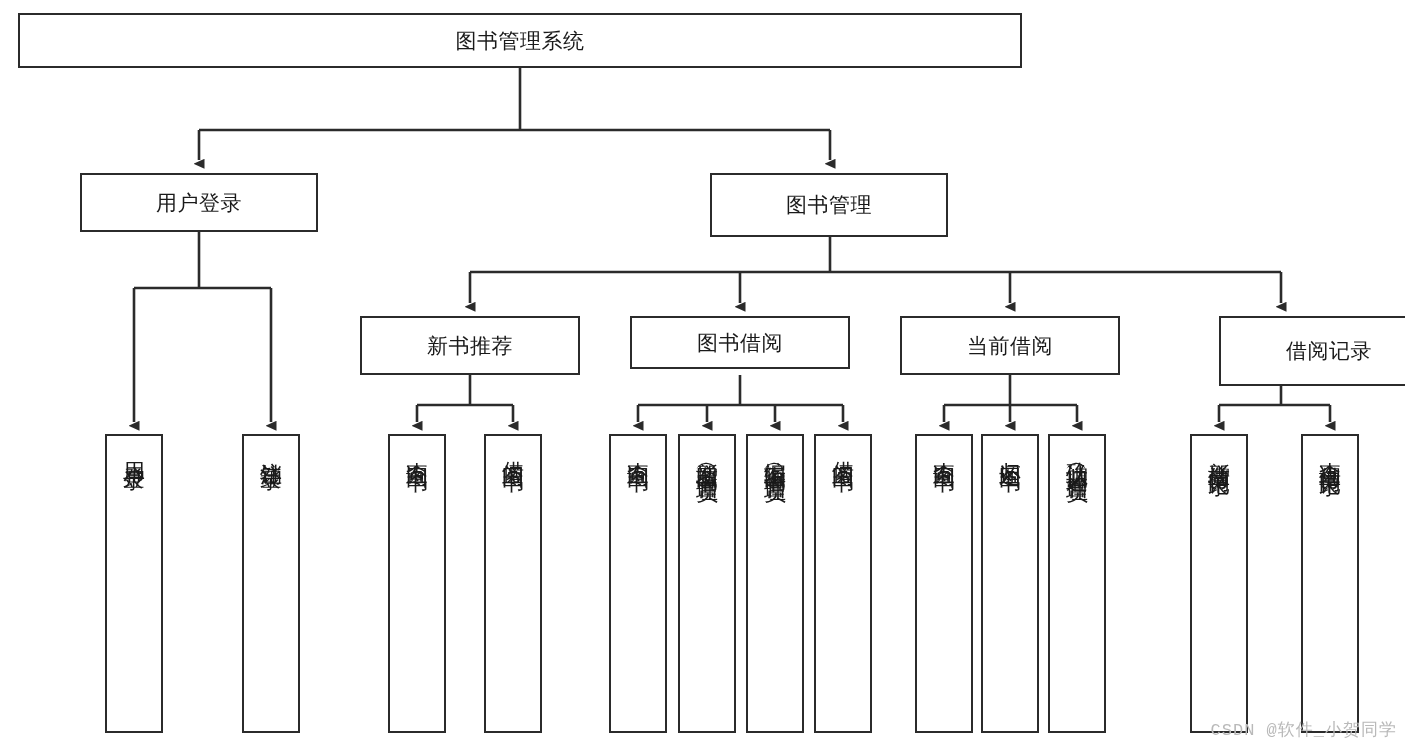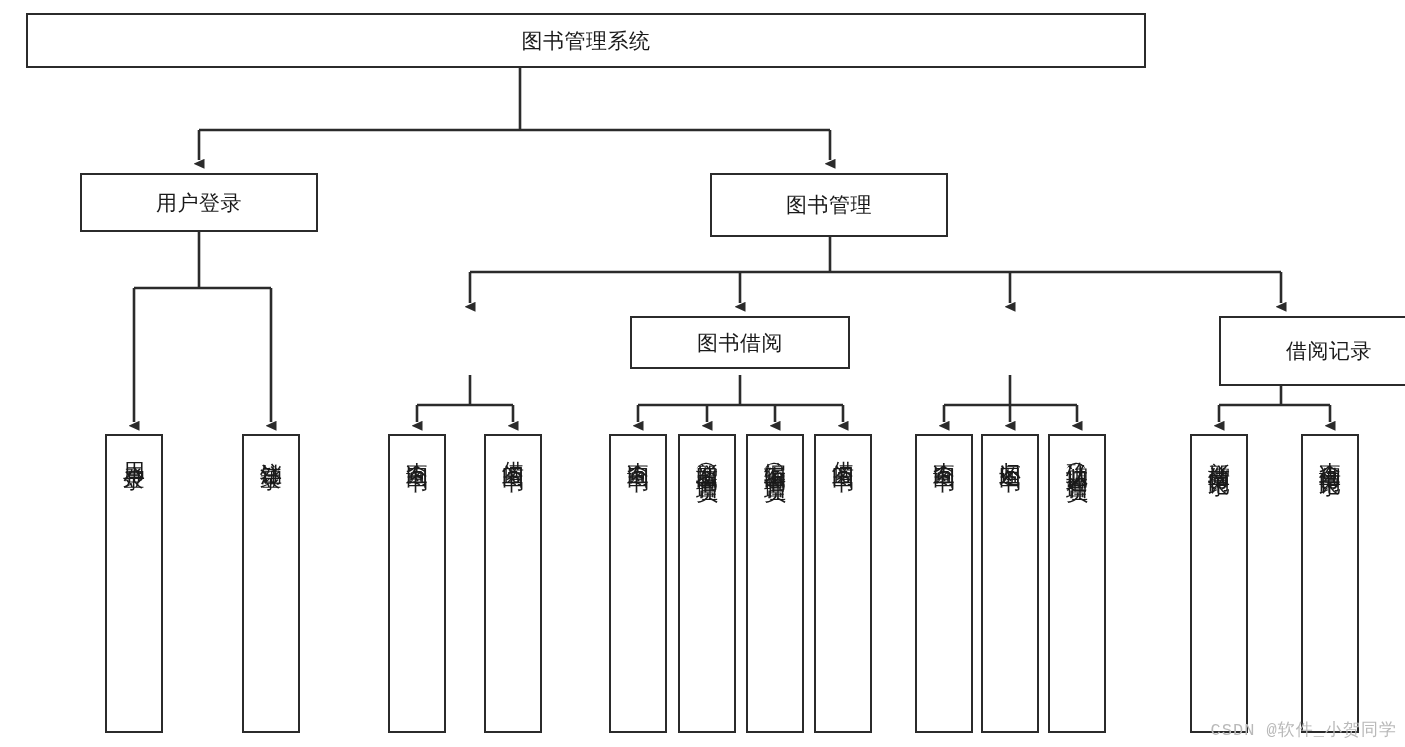--- a/index.html
+++ b/index.html
@@ -118,34 +118,40 @@
       <path d="M1010,405 L1010,422" marker-end="url(#arw)"></path>
       <path d="M1077,405 L1077,422" marker-end="url(#arw)"></path>
 
       <path d="M1281,375 L1281,405"></path>
       <path d="M1219,405 L1330,405"></path>
       <path d="M1219,405 L1219,422" marker-end="url(#arw)"></path>
       <path d="M1330,405 L1330,422" marker-end="url(#arw)"></path>
     </g>
   </svg>
 
-  <div class="node h root" style="left:18px; top:13px; width:1120px; height:55px;margin-left:8px;">
+  <div class="node h root" style="left:18px; top:13px; width:1004px; height:55px;">
     <span class="lbl">图书管理系统</span>
   </div>
 
   <div class="node h" style="left:80px; top:173px; width:238px; height:59px;">
     <span class="lbl">用户登录</span>
   </div>
   <div class="node h" style="left:710px; top:173px; width:238px; height:64px;">
     <span class="lbl">图书管理</span>
   </div>
 
+  <div class="node h" style="left:360px; top:316px; width:220px; height:59px;">
+    <span class="lbl">新书推荐</span>
+  </div>
   <div class="node h" style="left:630px; top:316px; width:220px; height:53px;">
     <span class="lbl">图书借阅</span>
   </div>
+  <div class="node h" style="left:900px; top:316px; width:220px; height:59px;">
+    <span class="lbl">当前借阅</span>
+  </div>
   <div class="node h" style="left:1219px; top:316px; width:220px; height:70px;">
     <span class="lbl">借阅记录</span>
   </div>
 
   <div class="node v" style="left:105px; top:434px; width:58px; height:299px;">
     <span class="lbl">用户登录</span>
   </div>
   <div class="node v" style="left:242px; top:434px; width:58px; height:299px;">
     <span class="lbl">注销登录</span>
   </div>

